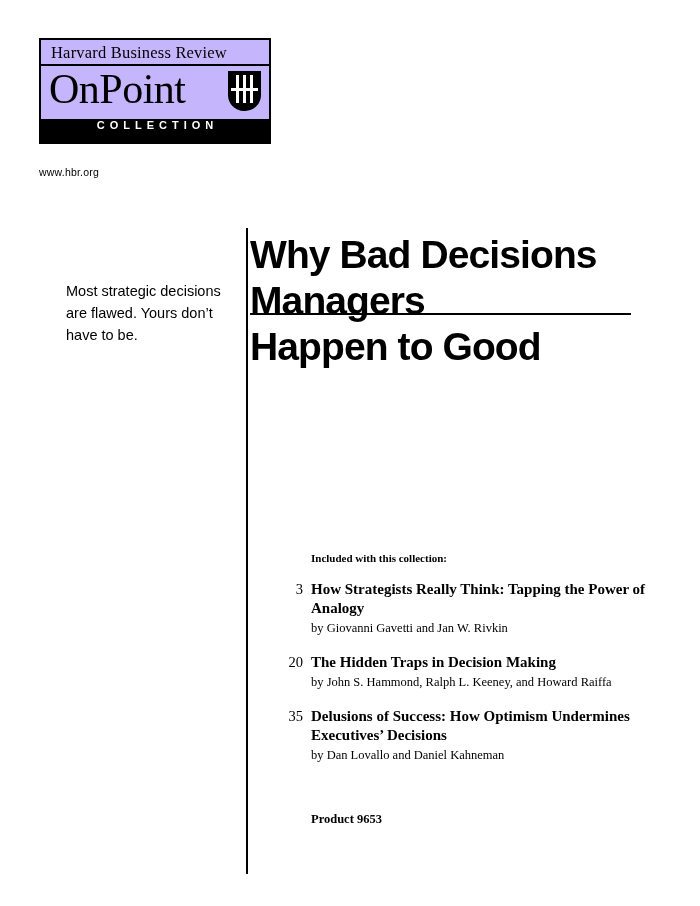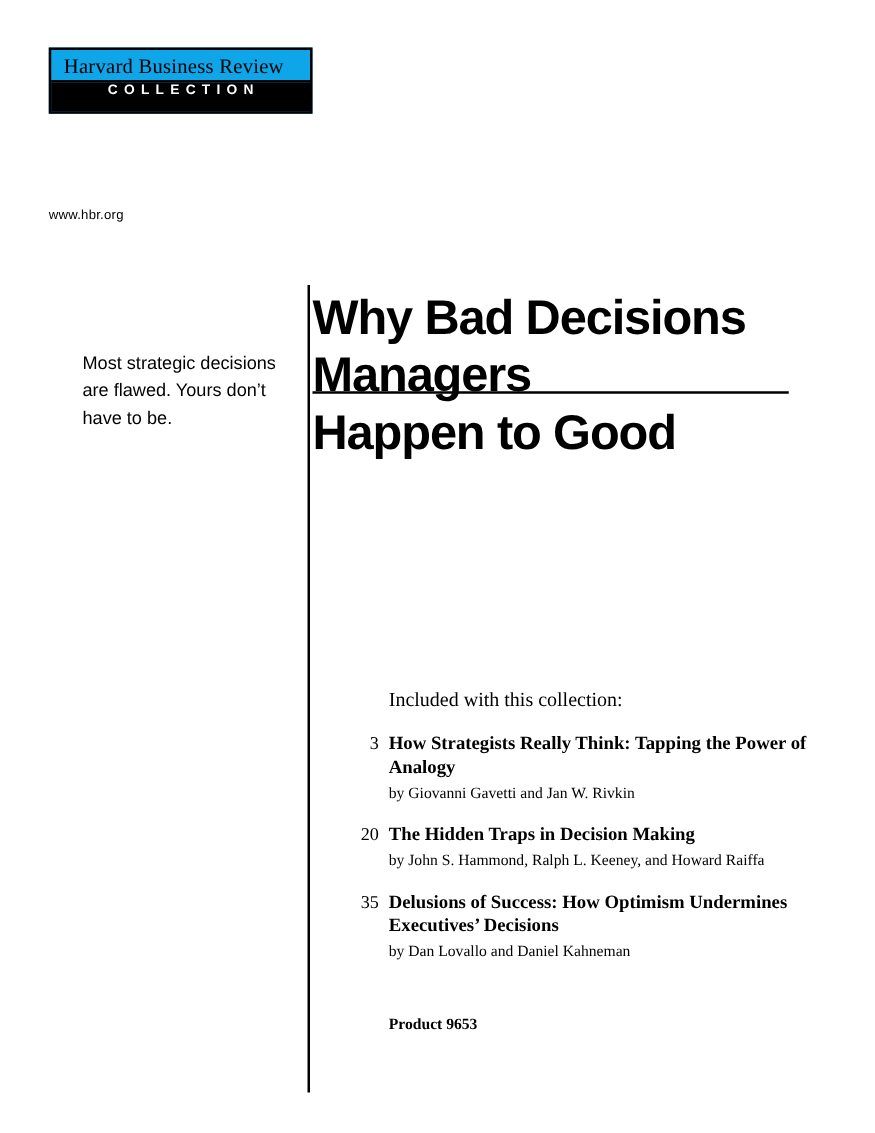--- a/index.html
+++ b/index.html
@@ -14,24 +14,24 @@
     font-family: "Liberation Sans", sans-serif;
     color: #000000;
     overflow: hidden;
   }
 
   
   .logo {
     position: absolute;
     left: 39px;
     top: 38px;
-    width: 211px;
+    width: 232px;
     border: 2px solid #000;
     box-sizing: border-box;
-    background: #0ea5e9;
+    background: #c4b5fd;
   }
   .logo-top {
     border-bottom: 2px solid #000;
     padding: 4px 0 3px 10px;
     height: 26px;
     box-sizing: border-box;
   }
   .logo-top-text {
     font-family: "Liberation Serif", serif;
     font-size: 16.5px;
@@ -166,22 +166,23 @@
 
   
   .contents {
     position: absolute;
     left: 277px;
     top: 552px;
     width: 390px;
   }
   .contents-head {
     font-family: "Liberation Serif", serif;
-    font-size: 16px;
+    font-size: 11px;
     margin: 0 0 16px 34px;
+    font-weight: bold;
   }
   .toc-item {
     display: flex;
     margin-bottom: 16px;
   }
   .toc-page {
     width: 26px;
     text-align: right;
     font-family: "Liberation Serif", serif;
     font-size: 14.5px;
@@ -213,20 +214,29 @@
     font-size: 12.5px;
     font-weight: bold;
   }
 </style>
 </head>
 <body>
 
 <div class="logo">
   <div class="logo-top">
     <span class="logo-top-text">Harvard Business Review</span>
+  </div>
+  <div class="logo-mid">
+    <span class="logo-onpoint"><span>On</span><span>Point</span></span>
+    <span class="shield">
+      <span class="bar-v1"></span>
+      <span class="bar-v2"></span>
+      <span class="bar-v3"></span>
+      <span class="bar-h"></span>
+    </span>
   </div>
   <div class="logo-bottom">
     <span class="logo-bottom-text">COLLECTION</span>
   </div>
 </div>
 
 <div class="site-url">www.hbr.org</div>
 
 <div class="vrule"></div>
 <div class="title-rule"></div>

